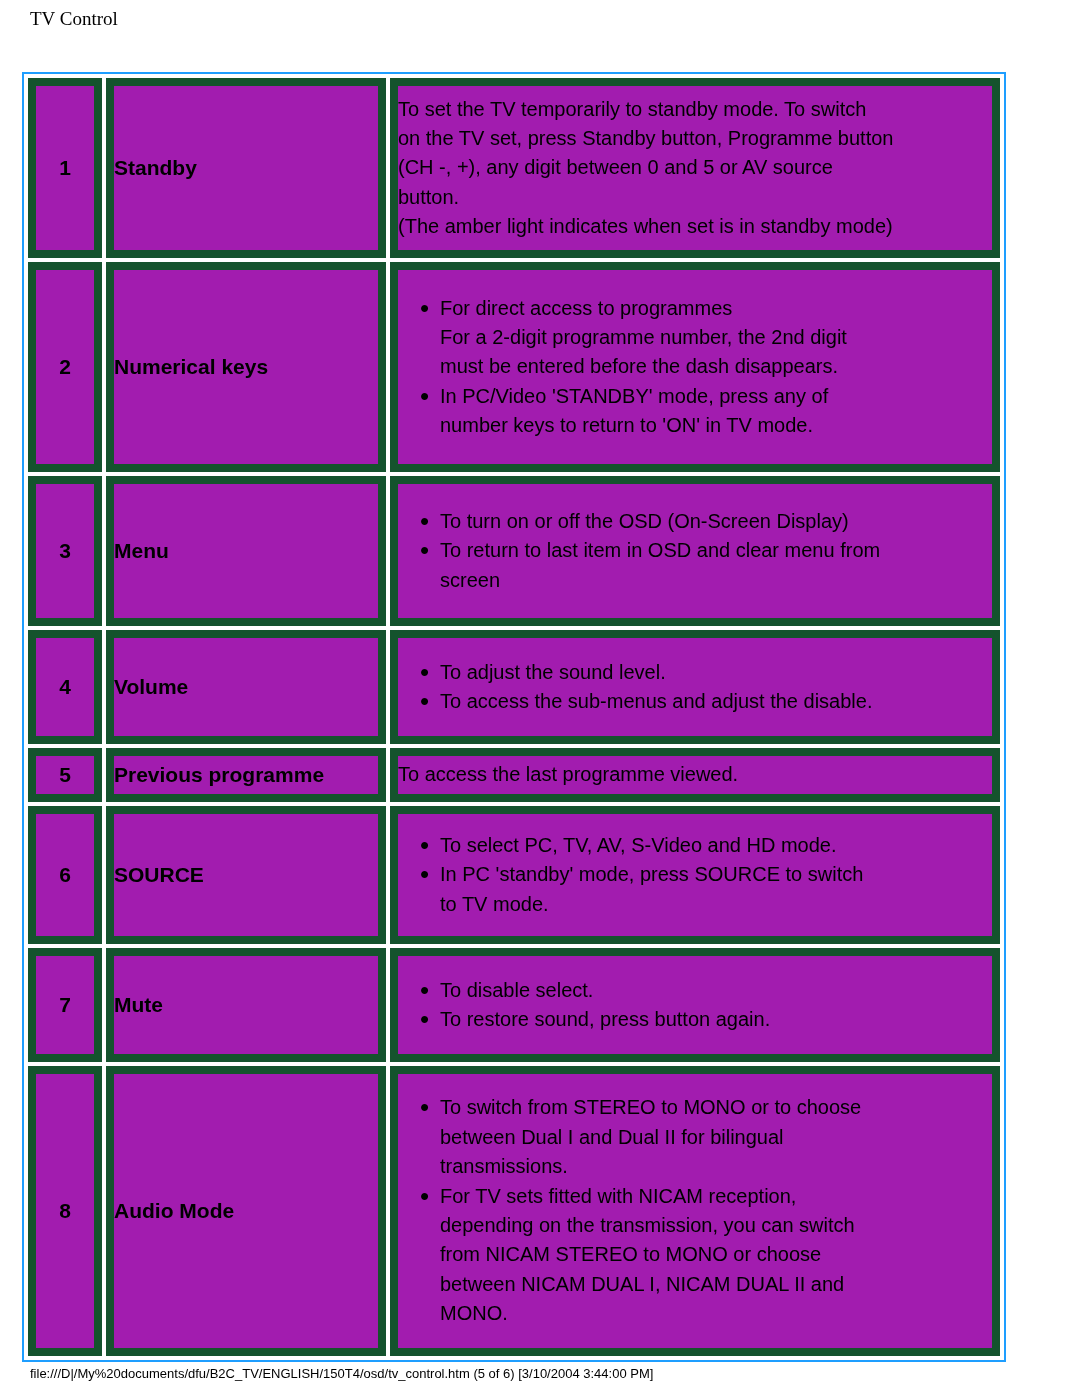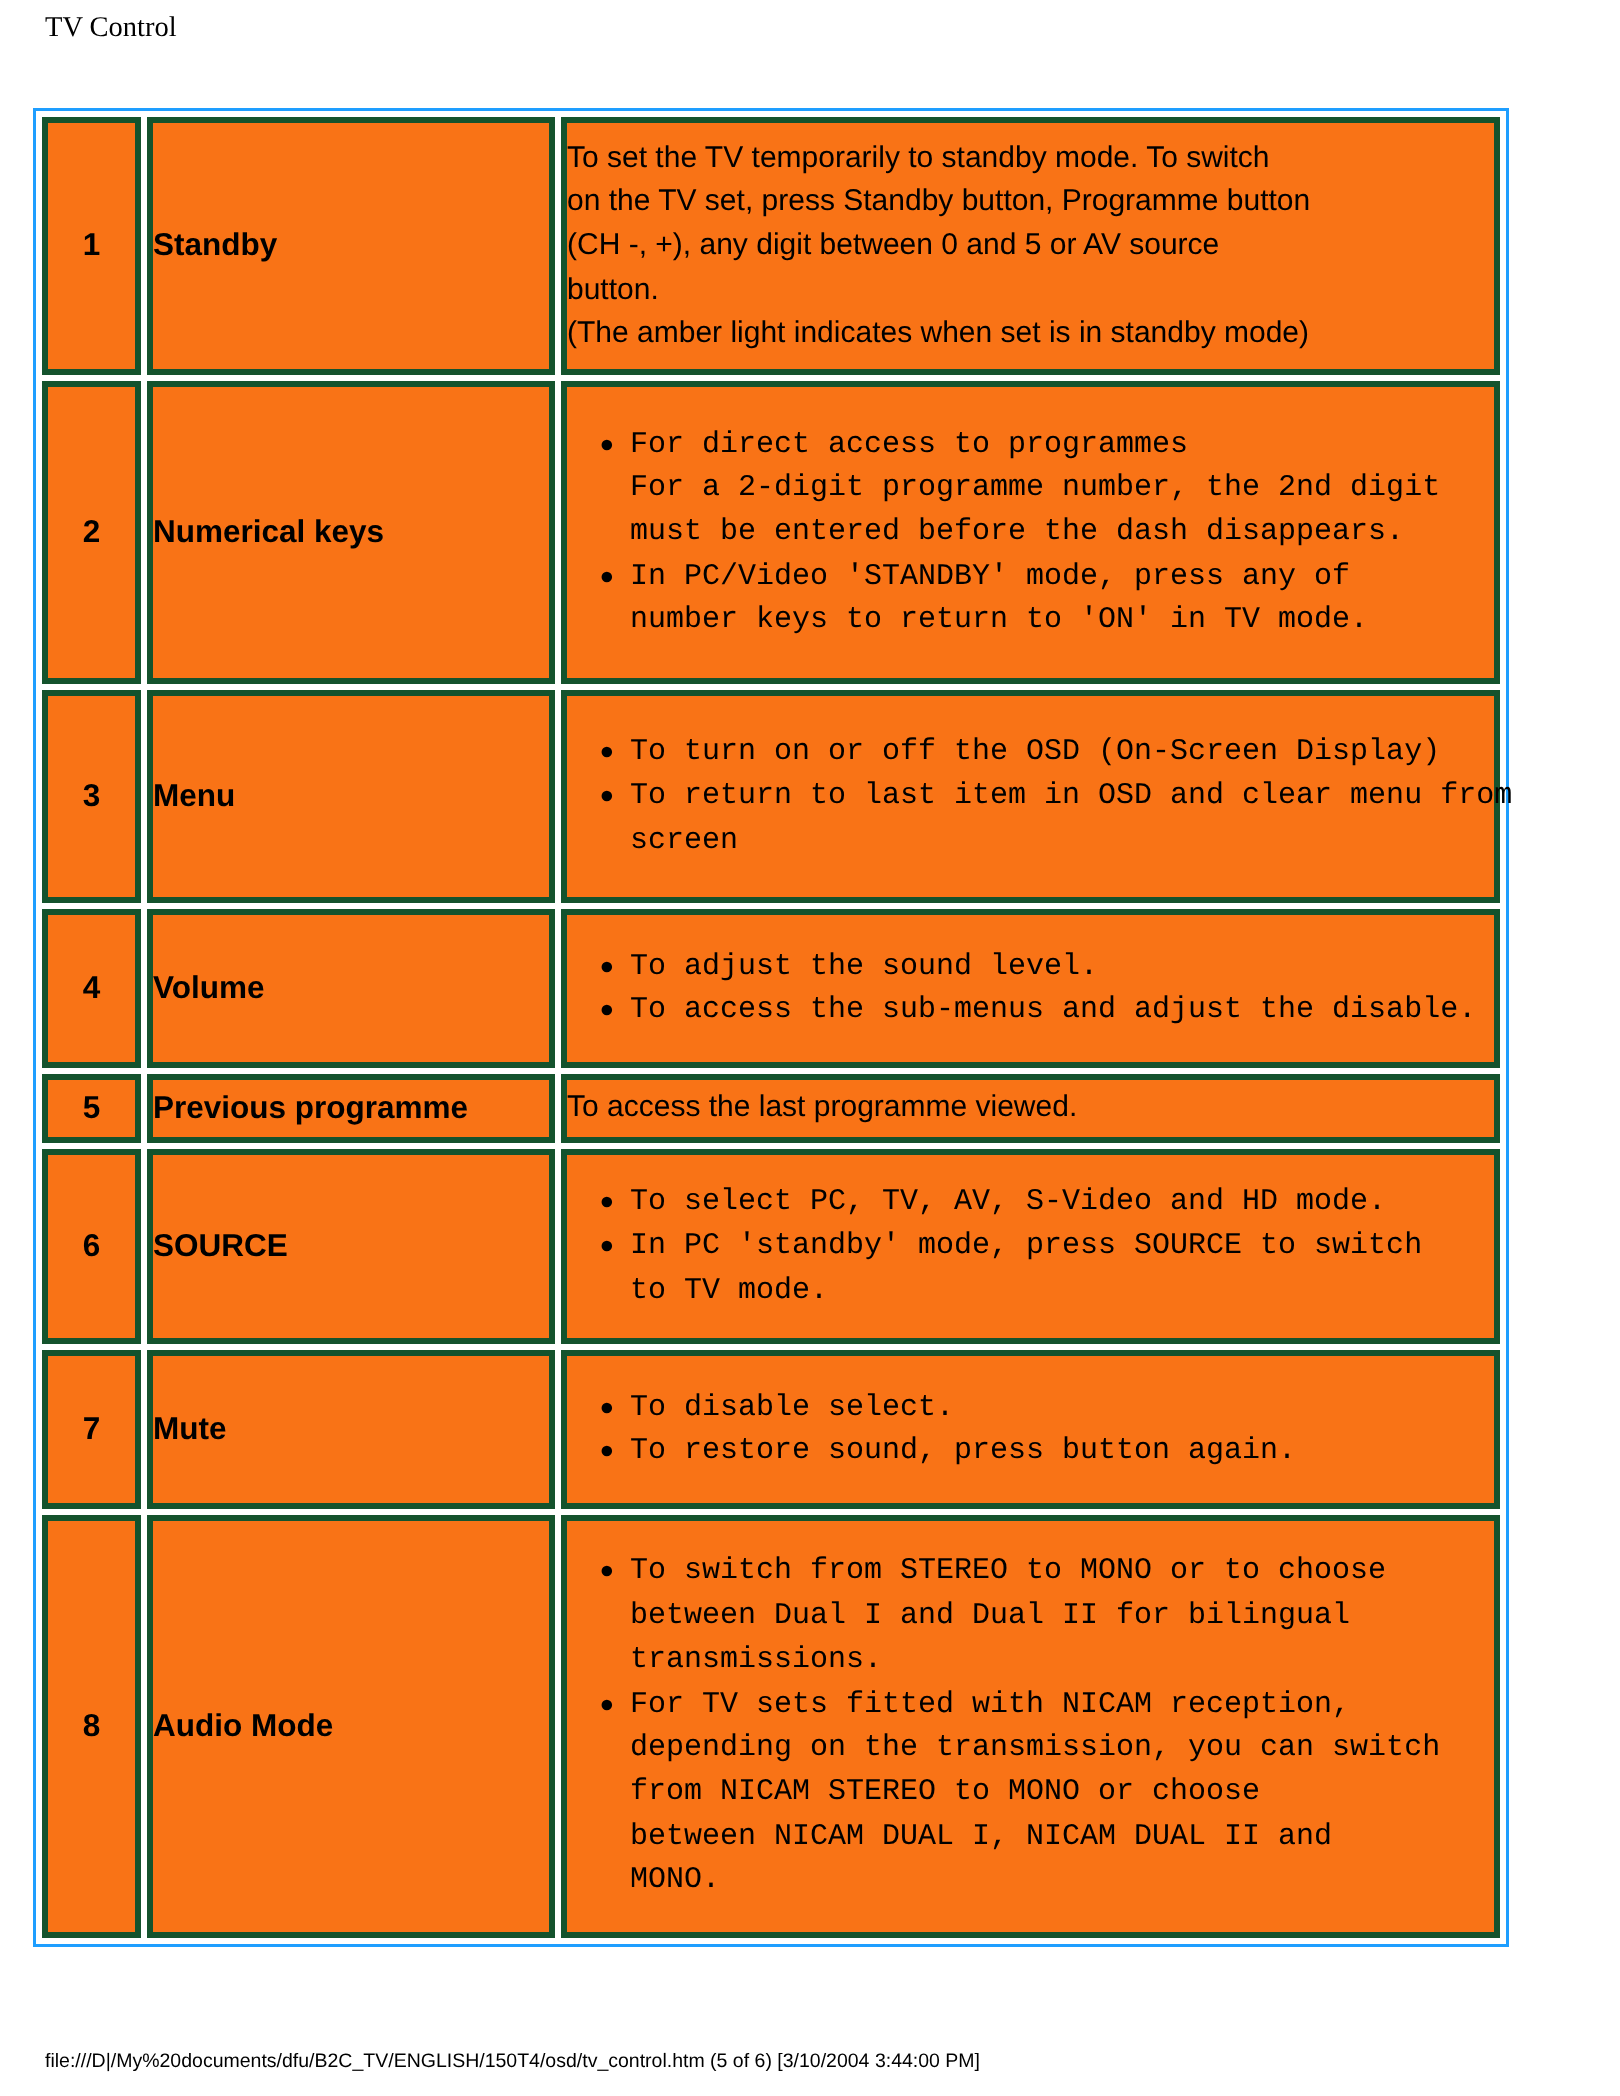--- a/index.html
+++ b/index.html
@@ -39,23 +39,23 @@
   table.control-table {
     border-collapse: separate;
     border-spacing: 4px;
     border: 2px solid #1E9EFF;
     width: 984px;
     background: #ffffff;
     table-layout: fixed;
   }
 
   table.control-table td {
-    border: 4px solid #14532d;
+    border: 8px solid #14532d;
     vertical-align: middle;
-    background: #f97316;
+    background: #a21caf;
     padding: 0;
   }
 
   td.col-num {
     width: 58px;
     text-align: center;
     font-weight: bold;
     font-size: 21px;
     color: #000;
   }
@@ -103,21 +103,20 @@
     top: 0;
     width: 9px;
     height: 29px;
     line-height: 29px;
     font-size: 26px;
     color: #000;
   }
   ul.desc-list > li .ln {
     display: block;
     white-space: nowrap;
-    font-family: Liberation Mono, monospace;
   }
 
   
   .h-row-1 { height: 164px; }
   .h-row-2 { height: 194px; }
   .h-row-3 { height: 134px; }
   .h-row-4 { height: 98px; }
   .h-row-5 { height: 38px; }
   .h-row-6 { height: 122px; }
   .h-row-7 { height: 98px; }

